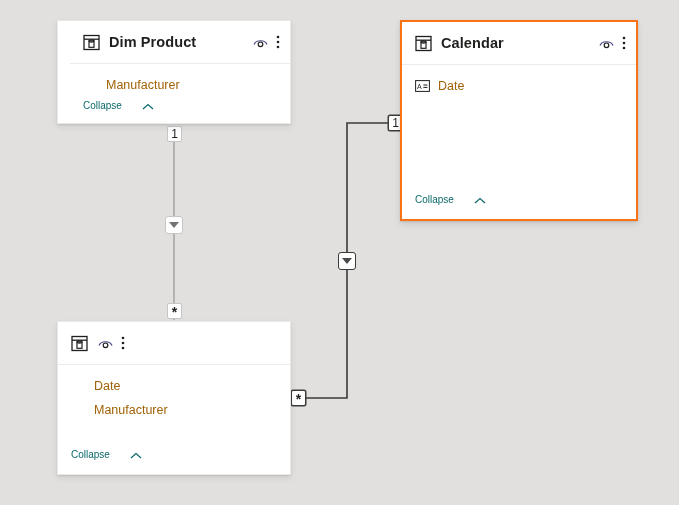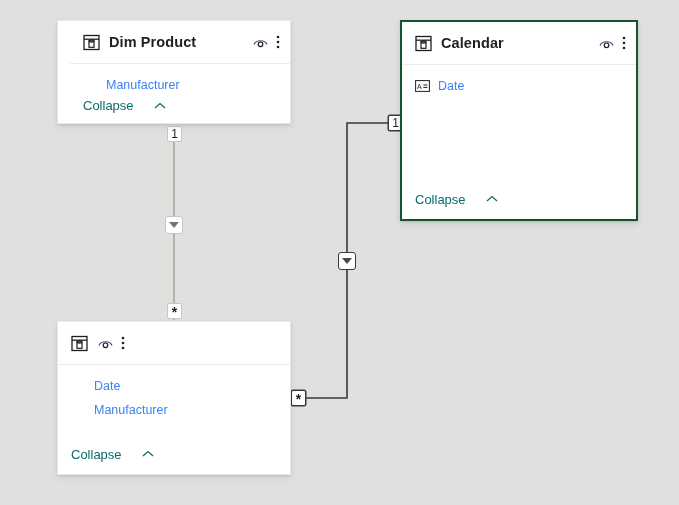--- a/index.html
+++ b/index.html
@@ -86,21 +86,21 @@
     background: #ffffff;
     box-sizing: border-box;
     display: flex;
     flex-direction: column;
   }
   .table-card.plain {
     border: 1px solid #ebe9e7;
     box-shadow: 0 0.6px 1.8px rgba(0,0,0,0.10), 0 3px 7px rgba(0,0,0,0.08);
   }
   .table-card.selected {
-    border: 2px solid #14532d;
+    border: 2px solid #f97316;
     box-shadow: 0 0.6px 1.8px rgba(0,0,0,0.10), 0 3px 7px rgba(0,0,0,0.10);
   }
 
   .card-header {
     height: 43px;
     min-height: 43px;
     display: flex;
     align-items: center;
     padding: 0 10px 0 13px;
     border-bottom: 1px solid #edebe9;
@@ -134,45 +134,45 @@
   .fields {
     flex: 1 1 auto;
     padding-top: 9px;
   }
   .field-row {
     display: flex;
     align-items: center;
     height: 24px;
     padding-left: 13px;
     font-size: 12.5px;
-    color: #3b82f6;
+    color: #a16207;
   }
   .field-icon {
     width: 15px;
     height: 15px;
     margin-right: 8px;
     flex: 0 0 auto;
     display: flex;
     align-items: center;
     justify-content: center;
   }
   .field-icon.empty { visibility: hidden; }
   .field-name { white-space: nowrap; }
 
   .collapse-row {
     padding: 0 0 9px 13px;
     display: flex;
     align-items: center;
     height: 22px;
   }
   .collapse-link {
-    font-size: 13px;
+    font-size: 10px;
     color: #0b6a6a;
     display: inline-flex;
-    align-items: center;
+    align-items: flex-end;
     gap: 20px;
     cursor: pointer;
   }
   .chev-up { width: 12px; height: 8px; display: block; }
 </style>
 </head>
 <body>
 
 <div id="canvas">
 

